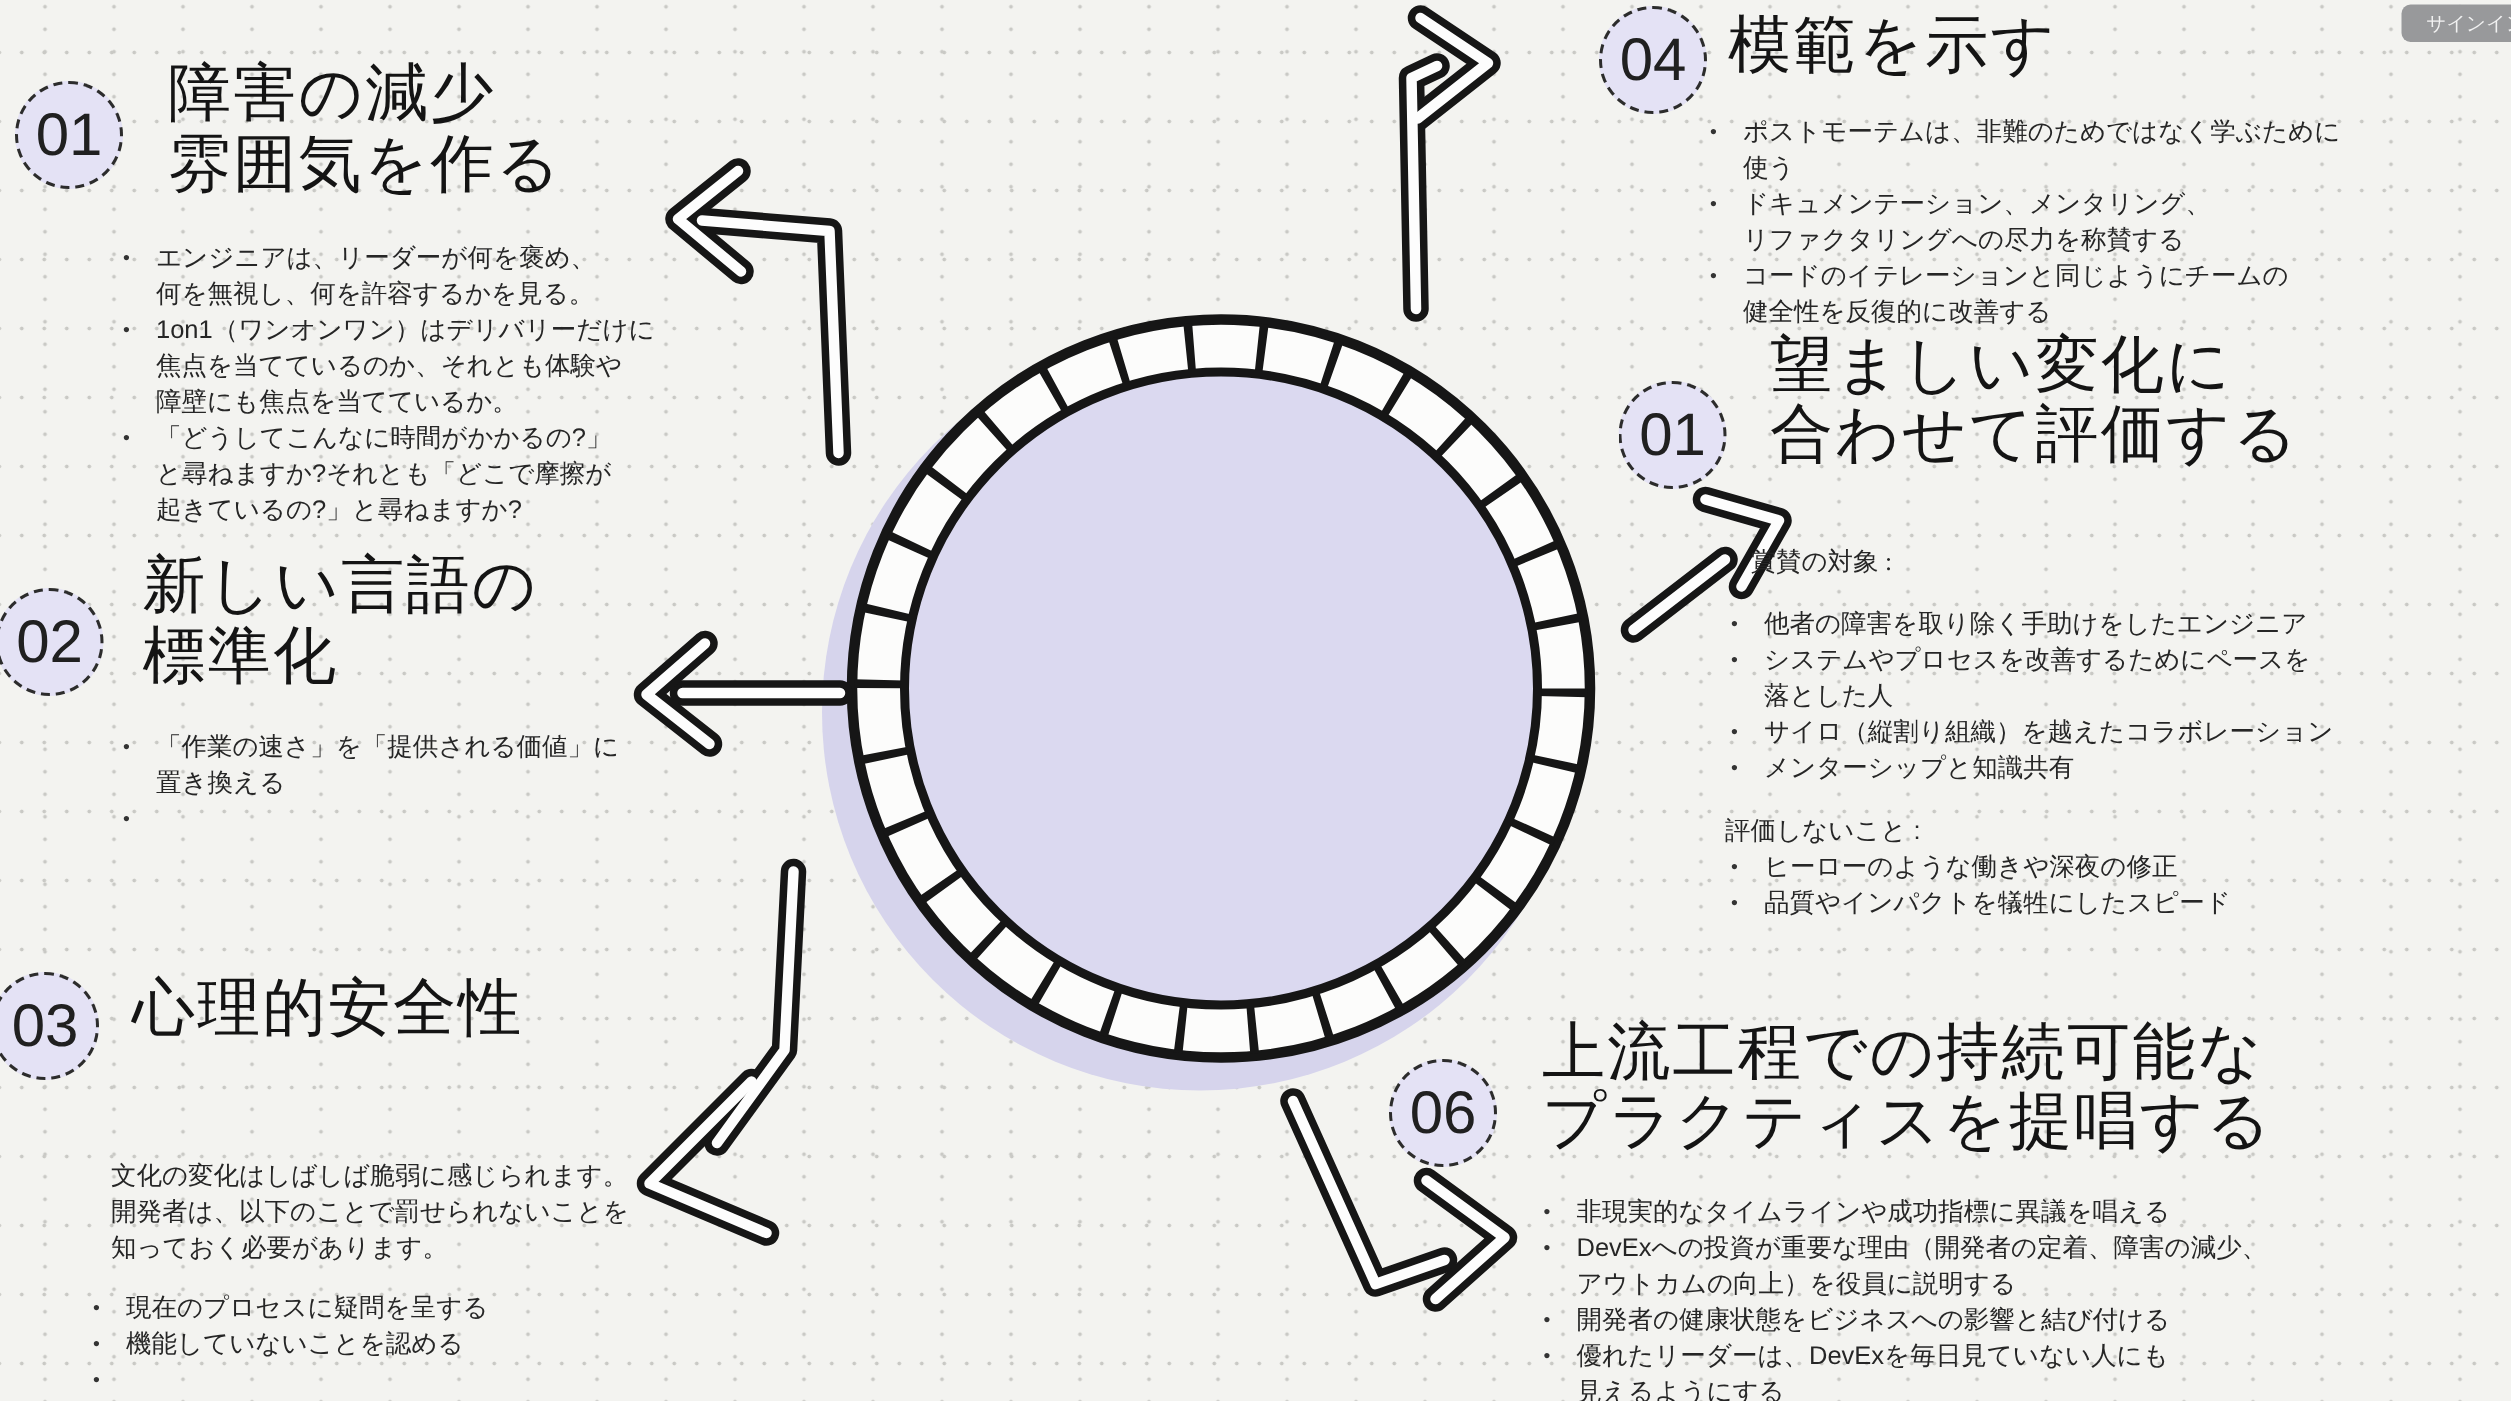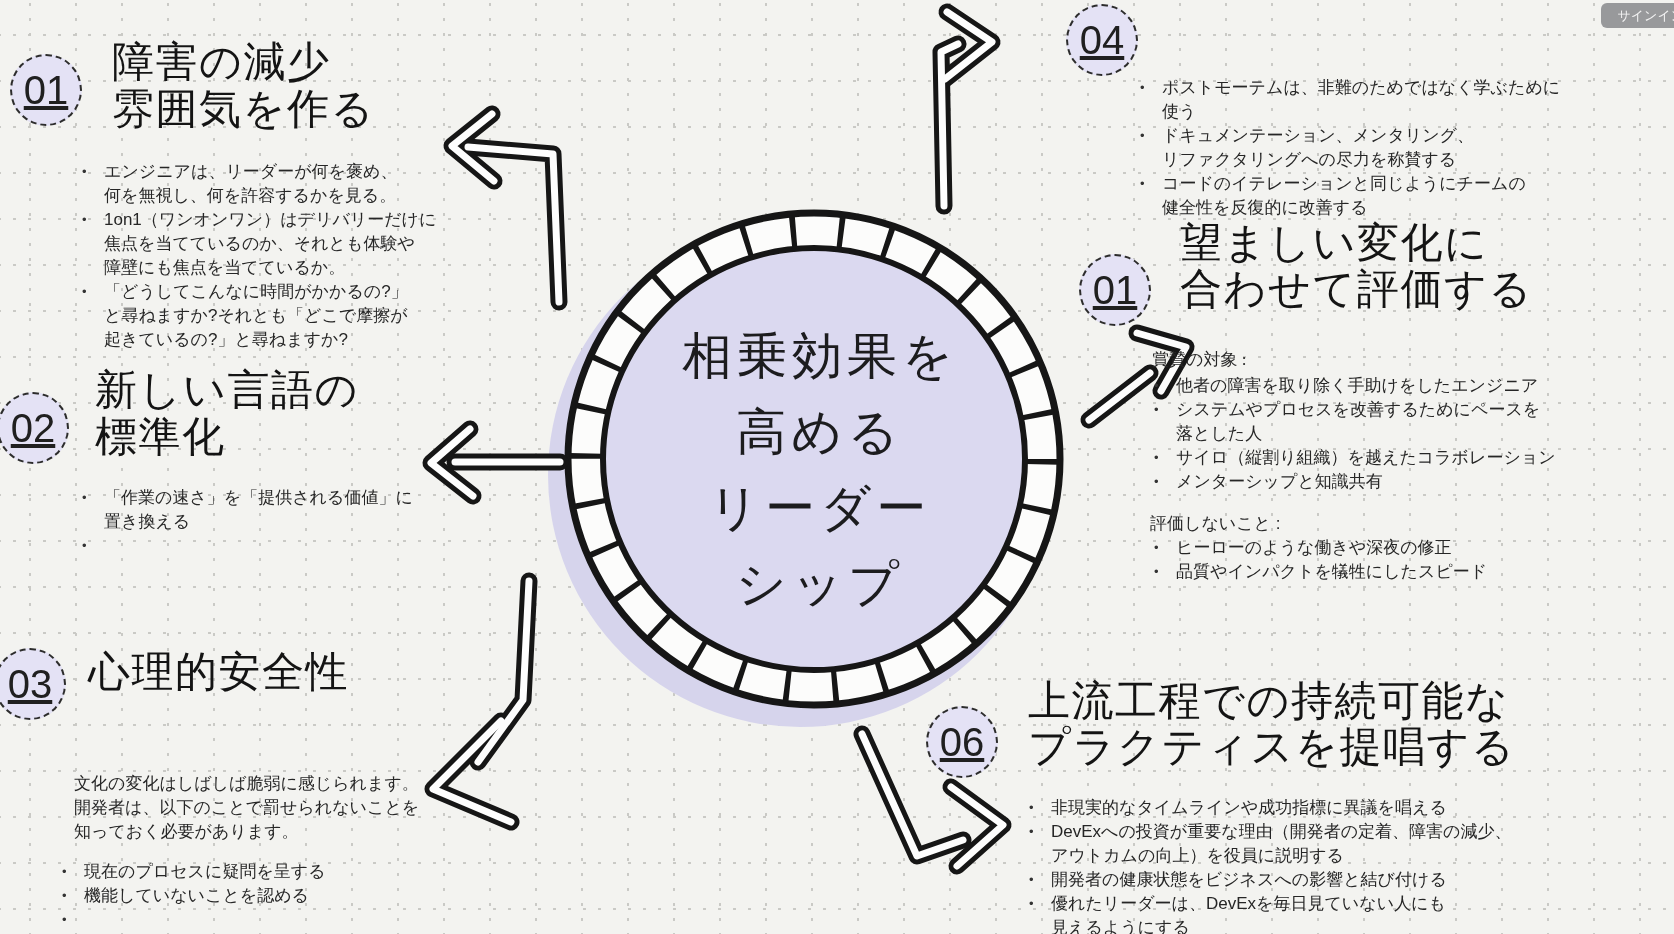--- a/index.html
+++ b/index.html
@@ -21,21 +21,21 @@
     background-position:7px 12px,7px 12px;
   }
   svg.overlay{position:absolute;left:0;top:0;pointer-events:none;}
   .ol{fill:none;stroke:#161616;stroke-width:17;stroke-linecap:round;stroke-linejoin:round;}
   .fl{fill:none;stroke:#fdfdfd;stroke-width:7;stroke-linecap:round;stroke-linejoin:round;}
   .pre{white-space:pre-line;}
   .badge{
     position:absolute;width:72px;height:72px;border-radius:50%;
     background:var(--badge);border:2.5px dashed #2c2c2c;
     display:flex;align-items:center;justify-content:center;
-    font-size:40px;color:#202020;box-sizing:border-box;text-decoration:underline;
+    font-size:40px;color:#202020;box-sizing:border-box;
   }
   .title{
     position:absolute;margin:0;font-weight:400;color:#141414;
     font-size:42px;line-height:47px;letter-spacing:1.5px;white-space:pre-line;
   }
   .body{position:absolute;font-size:17px;line-height:24px;color:#262626;}
   .bi{display:flex;align-items:flex-start;}
   .dot{width:22px;flex:0 0 22px;text-align:left;padding-left:4px;font-size:13px;line-height:24px;color:#333;}
   .glabel{margin:0 0 0 0;}
   .gap{height:18px;}
@@ -94,24 +94,20 @@
       <path class="fl" d="M 1137 333 L 1186 347 L 1161 391"></path>
     </g>
     <g>
       <path class="ol" d="M 862 734 L 917 856 L 963 840"></path>
       <path class="ol" d="M 951 787 L 1003 825 L 957 866"></path>
       <path class="fl" d="M 862 734 L 917 856 L 963 840"></path>
       <path class="fl" d="M 951 787 L 1003 825 L 957 866"></path>
     </g>
   </svg>
 
-  <div class="center-label">相乗効果を
-高める
-リーダー
-シップ</div>
 
   <button class="signin">サインイン</button>
 
   <div class="badge" style="left:10px;top:54px;">
     <span>01</span>
   </div>
   <h2 class="title" style="left:112px;top:38px;">障害の減少
 雰囲気を作る</h2>
   <div class="body" style="left:78px;top:160px;">
     <div class="bi">
@@ -166,20 +162,21 @@
         <span class="pre">機能していないことを認める</span>
       </div>
     <div class="bi">
         <span class="dot">•</span>
       </div>
   </div>
 
   <div class="badge" style="left:1066px;top:4px;">
     <span>04</span>
   </div>
+  <h2 class="title" style="left:1152px;top:6px;">模範を示す</h2>
   <div class="body" style="left:1136px;top:76px;">
     <div class="bi">
         <span class="dot">•</span>
         <span class="pre">ポストモーテムは、非難のためではなく学ぶために
 使う</span>
       </div>
     <div class="bi">
         <span class="dot">•</span>
         <span class="pre">ドキュメンテーション、メンタリング、
 リファクタリングへの尽力を称賛する</span>
@@ -190,21 +187,21 @@
 健全性を反復的に改善する</span>
       </div>
   </div>
 
   <div class="badge" style="left:1079px;top:254px;">
     <span>01</span>
   </div>
   <h2 class="title" style="left:1180px;top:220px;line-height:46px;">望ましい変化に
 合わせて評価する</h2>
   <div class="body" style="left:1150px;top:346px;">
-    <p class="glabel" style="margin:2px;font-family:Liberation Serif, serif;">賞賛の対象 :</p>
+    <p class="glabel" style="margin:17px;font-family:Liberation Serif, serif;">賞賛の対象 :</p>
     <div class="bi">
         <span class="dot">•</span>
         <span class="pre">他者の障害を取り除く手助けをしたエンジニア</span>
       </div>
     <div class="bi">
         <span class="dot">•</span>
         <span class="pre">システムやプロセスを改善するためにペースを
 落とした人</span>
       </div>
     <div class="bi">

